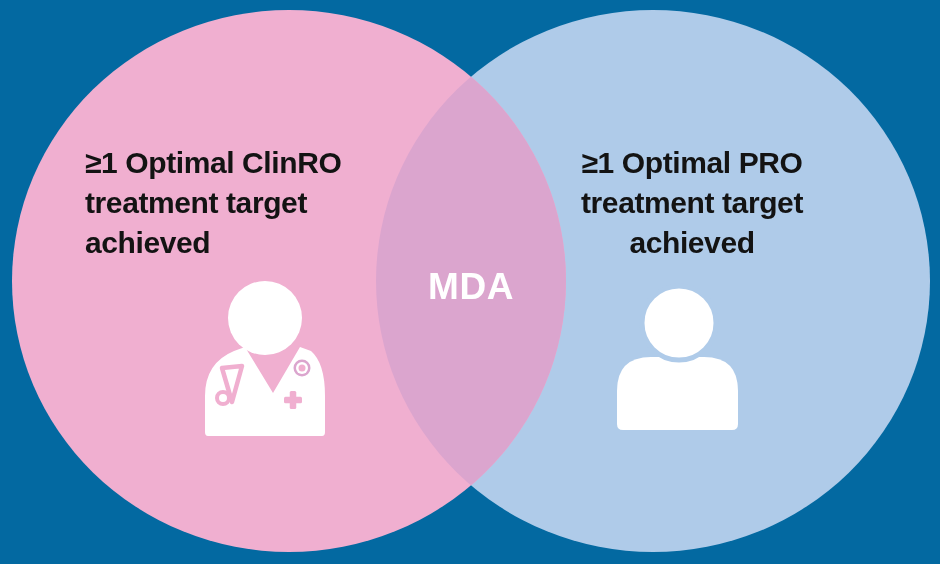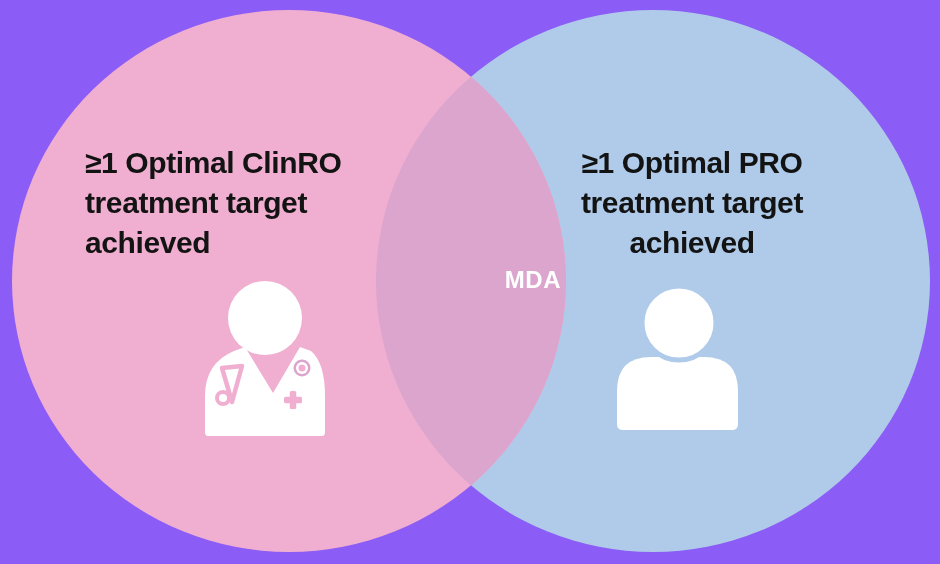--- a/index.html
+++ b/index.html
@@ -1,39 +1,39 @@
 <!DOCTYPE html>
 <html><head>
 <meta charset="utf-8">
 <style>
   html,body { margin:0; padding:0; background:#ffffff; }
   .stage {
     position:relative;
     width:940px; height:564px;
-    background:#8b5cf6;
+    background:#0369a1;
     overflow:hidden;
     font-family:"Liberation Sans", sans-serif;
   }
   .venn-svg { position:absolute; left:0; top:0; }
   .label {
     position:absolute;
     top:143px;
     font-size:30px;
     font-weight:700;
     line-height:40px;
     letter-spacing:-0.4px;
     color:#131313;
   }
   .label-left  { left:85px;  width:330px; text-align:left; }
   .label-right { left:532px; width:320px; text-align:center; }
   .label-center {
     position:absolute;
     left:381px; top:266px; width:180px;
-    text-align:right;
-    font-size:24px;
+    text-align:center;
+    font-size:37px;
     font-weight:700;
     letter-spacing:0.5px;
     color:#ffffff;
   }
 </style>
 </head>
 <body>
 
 <div class="stage">
 

